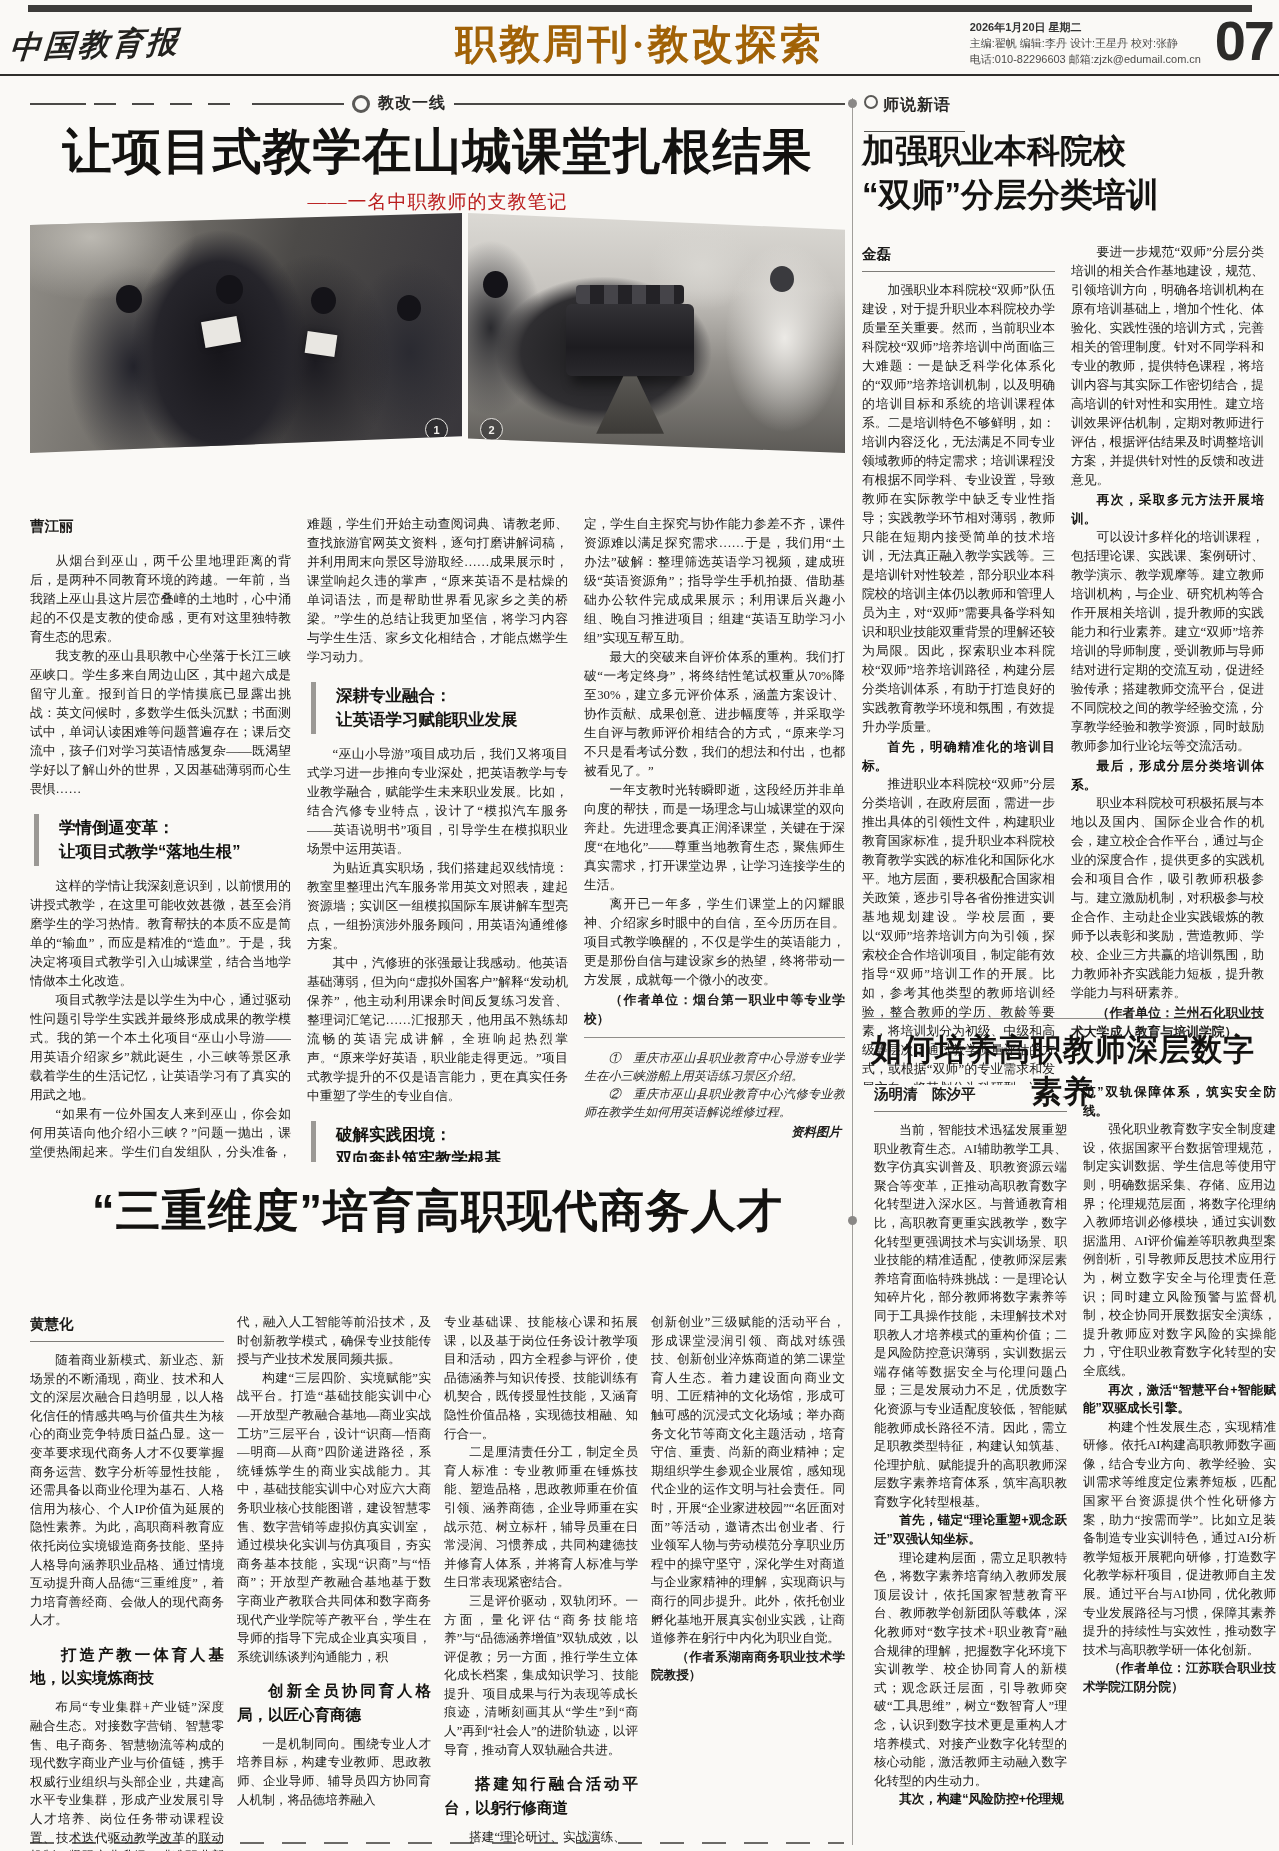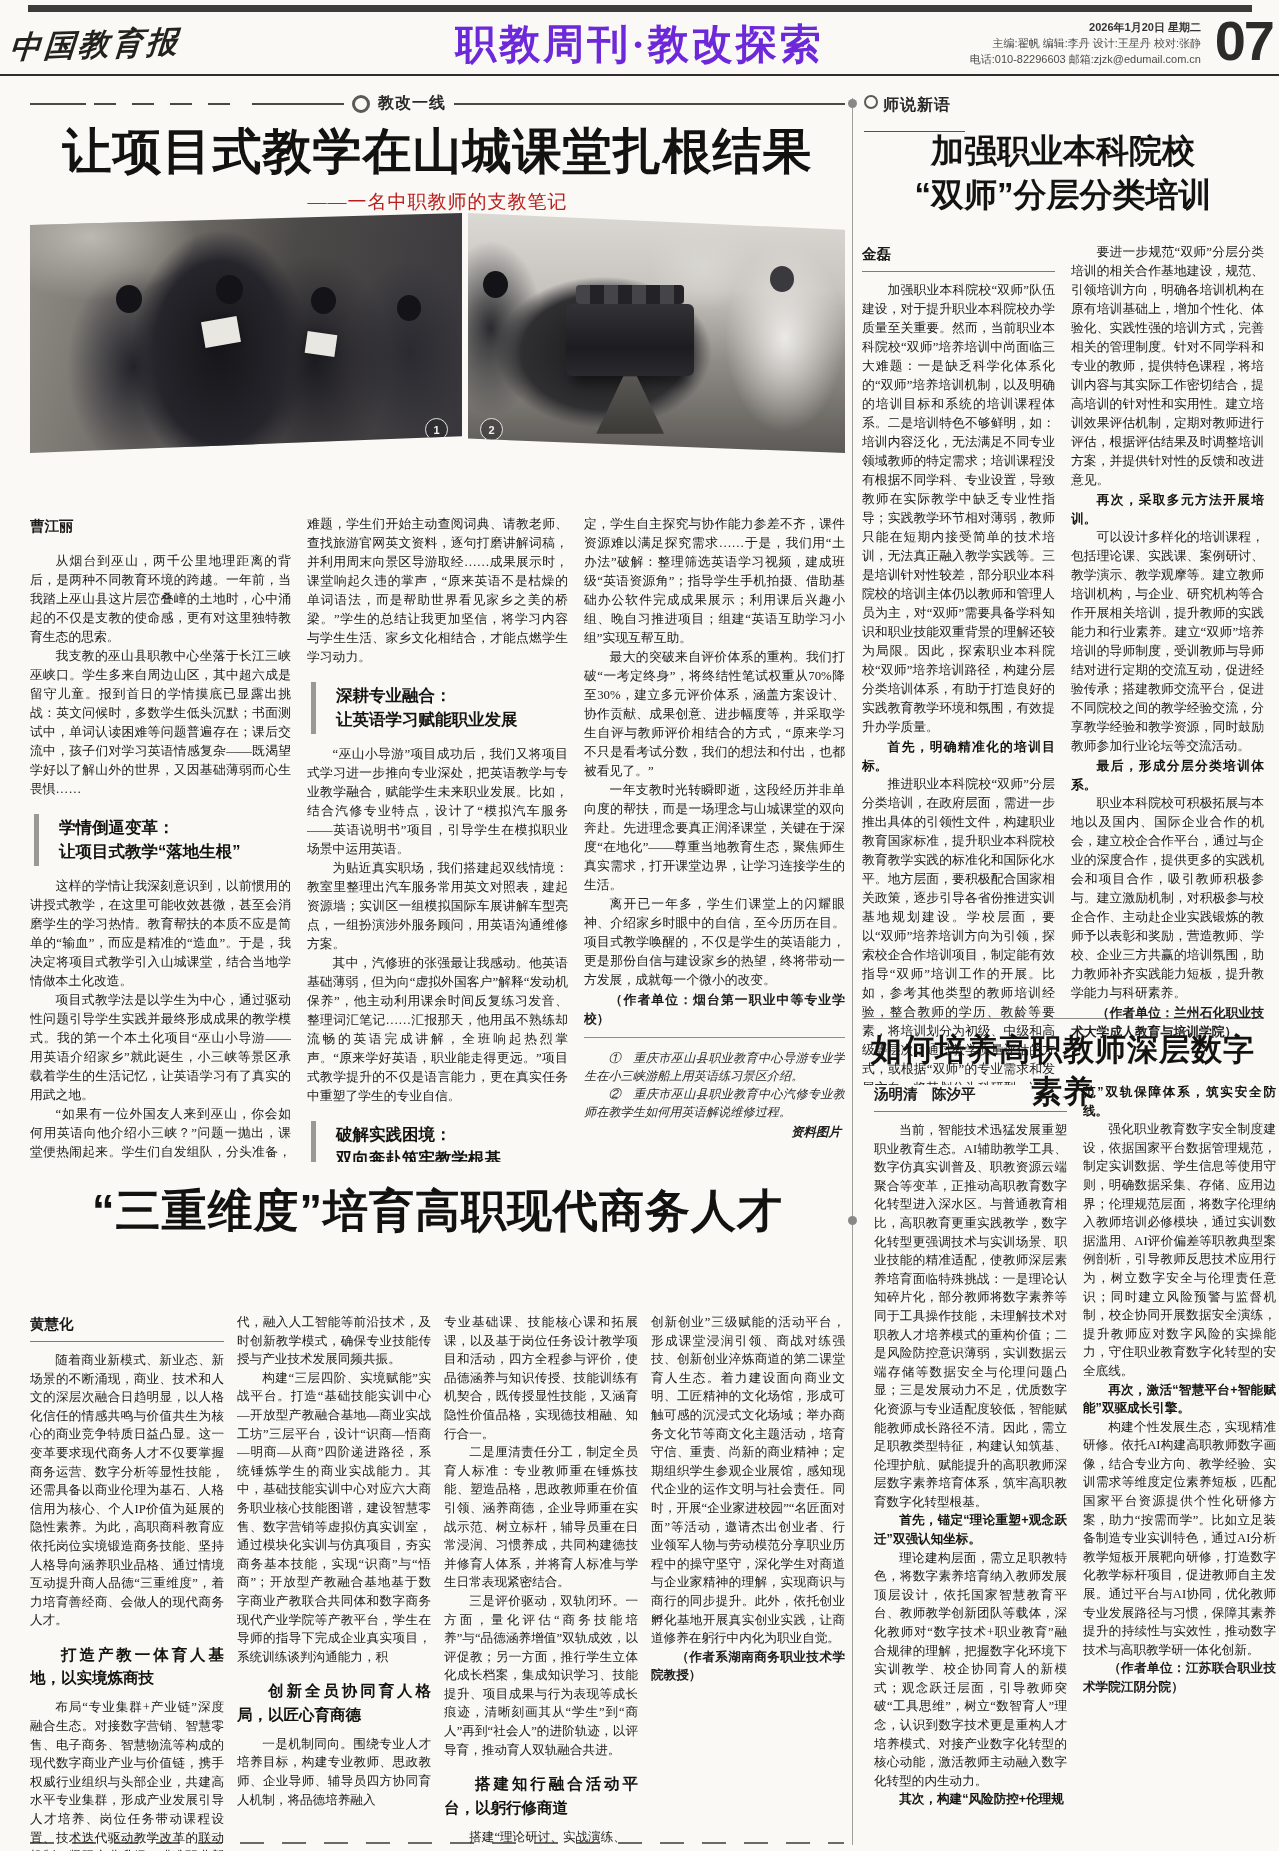--- a/index.html
+++ b/index.html
@@ -3,22 +3,22 @@
 <meta charset="utf-8">
 <style>
   html,body{margin:0;padding:0;background:#e8e6e1;}
   .page{position:relative;width:1279px;height:1851px;background:#faf9f6;color:#1d1c1a;
         font-family:"Liberation Serif","DejaVu Serif",serif;overflow:hidden;margin:0 auto;}
   
   .topbar{position:absolute;left:28px;top:5px;width:1224px;height:7px;background:#3d3c3a;}
   .logo{position:absolute;left:10px;top:24px;font-size:31px;font-weight:900;font-style:italic;
         letter-spacing:3px;transform:skewX(-6deg) rotate(-2deg);color:#23221f;}
   .masthead-title{position:absolute;left:0;right:0;top:17px;text-align:center;font-size:41px;
-        font-weight:900;letter-spacing:3px;color:#6d28d9;font-family:"Liberation Serif",serif;}
-  .pubinfo{position:absolute;right:78px;top:19px;text-align:right;font-size:11px;line-height:16px;
+        font-weight:900;letter-spacing:3px;color:#a16207;font-family:"Liberation Serif",serif;}
+  .pubinfo{position:absolute;right:78px;top:19px;text-align:left;font-size:11px;line-height:16px;
         color:#4c4b49;font-family:"Liberation Sans","DejaVu Sans",sans-serif;}
   .pubinfo .d1{font-weight:700;color:#333;}
   .pagenum{position:absolute;right:6px;top:8px;font-size:56px;font-weight:700;color:#2c2b29;
         font-family:"Liberation Sans",sans-serif;letter-spacing:-2px;margin-left:8px;}
   .header-rule{position:absolute;left:0;top:74px;width:1279px;height:2px;background:#2f2e2c;}
   
   .left-sec{position:absolute;left:30px;top:85px;width:815px;height:1766px;}
   .right-sec{position:absolute;left:862px;top:85px;width:402px;height:1766px;}
   .vdiv{position:absolute;left:852px;top:98px;width:1px;height:1747px;background:#a09e9a;}
   .vdot{position:absolute;left:848px;width:9px;height:9px;border-radius:50%;background:#8a8886;}
@@ -32,21 +32,21 @@
   .tl-c{width:92px;height:2px;background:#4a4947;}
   .tl-d{flex:1;height:2px;background:#4a4947;}
   .ring{width:12px;height:12px;border:3px solid #5a5956;border-radius:50%;display:inline-block;}
   .tagtext{font-size:16px;font-weight:700;font-family:"Liberation Sans",sans-serif;color:#2a2927;letter-spacing:1px;}
   .a2-tag{position:absolute;left:2px;top:10px;display:inline-flex;align-items:flex-start;gap:5px;
           border-bottom:1.5px solid #55544f;padding:0 14px 15px 0;}
   
   .a1-title{position:absolute;left:0;top:34px;width:100%;text-align:center;font-size:49px;font-weight:900;
         letter-spacing:1px;font-family:"Liberation Sans","DejaVu Sans",sans-serif;color:#131210;}
   .a1-deck{position:absolute;left:0;top:104px;width:100%;text-align:center;font-size:19px;color:#b91c1c;letter-spacing:1px;}
-  .a2-title{position:absolute;left:0;top:44px;width:100%;text-align:center;font-size:33px;line-height:44px;
+  .a2-title{position:absolute;left:0;top:44px;width:100%;text-align:left;font-size:33px;line-height:44px;
         font-weight:900;font-family:"Liberation Sans",sans-serif;color:#141311;}
   .a3-title{position:absolute;left:0;top:944px;width:100%;text-align:center;font-size:31px;font-weight:900;
         font-family:"Liberation Sans",sans-serif;color:#141311;letter-spacing:1px;}
   .a4-title{position:absolute;left:0;top:1096px;width:100%;text-align:center;font-size:45px;font-weight:900;
         letter-spacing:1px;font-family:"Liberation Sans",sans-serif;color:#131210;}
   
   .a1-photos{position:absolute;left:0;top:128px;width:100%;height:240px;display:flex;gap:6px;}
   .photo{position:relative;height:100%;overflow:hidden;}
   .photo1{width:432px;clip-path:polygon(0 5%,100% 0,100% 93%,0 100%);
     background:

